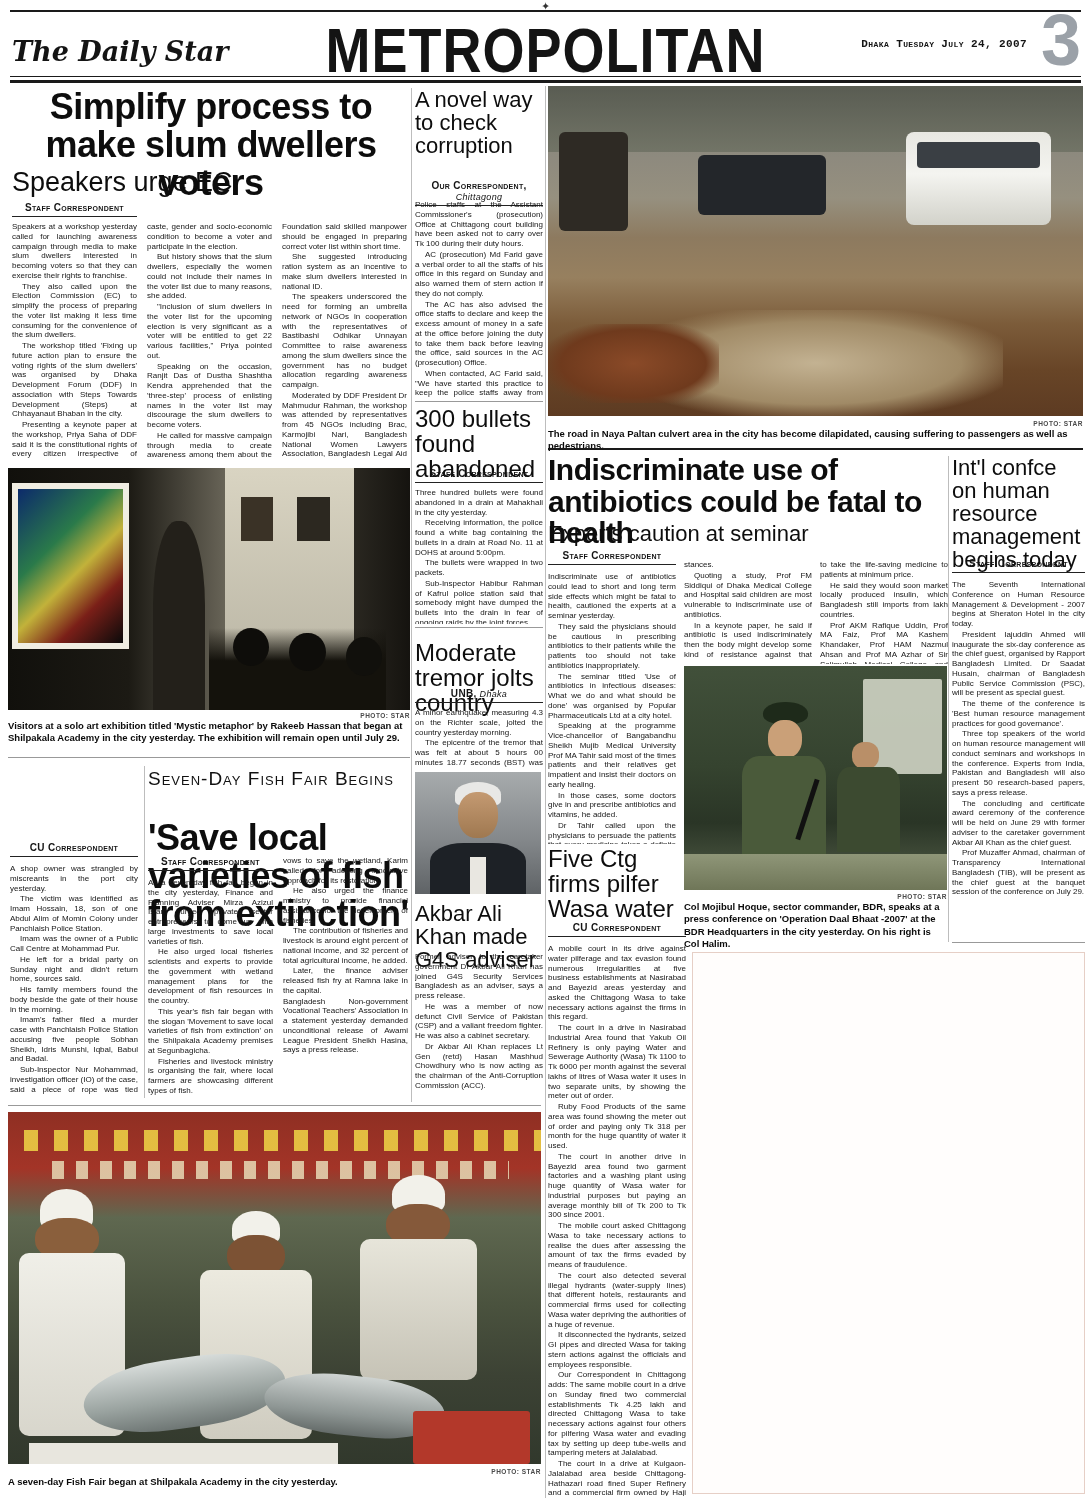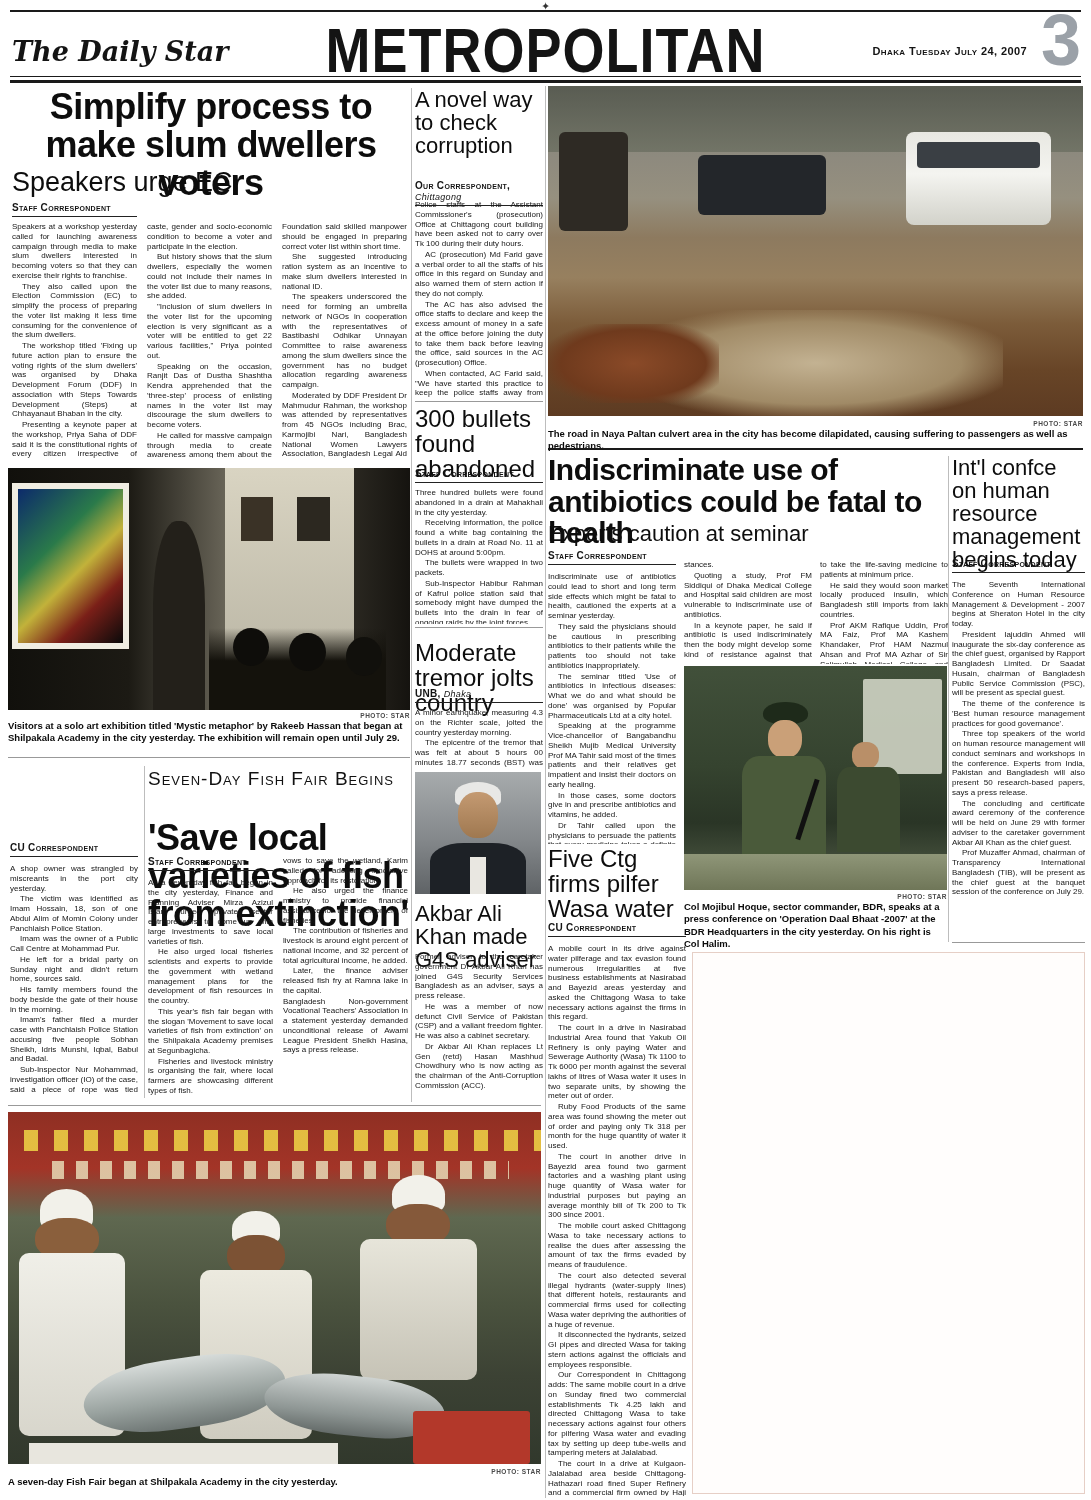--- a/index.html
+++ b/index.html
@@ -13,42 +13,42 @@
   .metro{left:0;right:0;top:14px;text-align:center;font-size:54px;font-weight:bold;
          letter-spacing:1px;transform:scaleY(1.15);transform-origin:top center;}
   .ornament{left:0;right:0;top:0;text-align:center;font-size:11px;color:#333;}
   .dateline{font-variant:small-caps;font-weight:bold;font-size:11px;letter-spacing:.4px;}
   .pagenum{font-size:72px;font-weight:bold;color:#9ba1a8;line-height:1;}
   .headline{font-weight:bold;letter-spacing:-.5px;line-height:1.05;color:#0d0d0d;}
   .headline.md{font-weight:normal;letter-spacing:0;}
   .subhead{font-weight:normal;line-height:1.05;color:#0d0d0d;}
   .kicker{font-variant:small-caps;font-size:19px;letter-spacing:1px;color:#111;}
   .byline{font-variant:small-caps;font-weight:bold;font-size:10px;letter-spacing:.3px;
-          border-bottom:1px solid #222;padding-bottom:3px;}
+          border-bottom:1px solid #222;padding-bottom:3px;text-align:center;}
   .byline .loc{font-variant:normal;font-style:italic;font-weight:normal;font-size:9px;}
   .bodycol{text-align:justify;font-size:8px;line-height:1.22;color:#161616;overflow:hidden;}
   .bodycol p{margin:0 0 1px 0;text-indent:10px;}
   .bodycol p:first-child{text-indent:0;}
   .subtitle2{font-size:19px;font-weight:normal;line-height:1.05;margin:6px 0 3px 0;color:#0d0d0d;}
   .caption{font-weight:bold;font-size:9.5px;line-height:1.3;color:#0b0b0b;}
   .credit{font-size:6.5px;font-weight:bold;color:#4a4a4a;text-align:right;letter-spacing:.5px;}
   .photo{overflow:hidden;}
   .adbox{background:#fffdfc;border:1px solid #e6cfc6;}
 </style>
 </head>
 <body>
 
 <div class="page">
 
   <div class="abs rule-h" style="left:10px;top:10px;width:1071px;height:2px;"></div>
   <div class="abs ornament">✦</div>
   <div class="abs logo" style="left:12px;top:36px;">The Daily Star</div>
   <div class="abs metro">METROPOLITAN</div>
   <div class="abs pagenum" style="right:10px;top:4px;">3</div>
-  <div class="abs dateline" style="right:64px;top:45px;">Dhaka Tuesday July 24, 2007</div>
+  <div class="abs dateline" style="right:64px;top:38px;font-family:Liberation Mono, monospace;">Dhaka Tuesday July 24, 2007</div>
   <div class="abs rule-h" style="left:10px;top:76px;width:1071px;height:1px;"></div>
   <div class="abs rule-h" style="left:10px;top:80px;width:1071px;height:3px;"></div>
 
   <div class="abs rule-v" style="left:411px;top:88px;height:1014px;"></div>
   <div class="abs rule-v" style="left:545px;top:86px;height:1412px;"></div>
   <div class="abs rule-v" style="left:948px;top:456px;height:486px;"></div>
   <div class="abs rule-v" style="left:144px;top:766px;height:332px;"></div>
 
   <div class="abs headline" style="left:12px;top:88px;width:398px;font-size:36px;text-align:center;">Simplify process to make slum dwellers voters</div>
   <div class="abs subhead" style="left:12px;top:168px;width:398px;font-size:27px;">Speakers urge EC</div>

